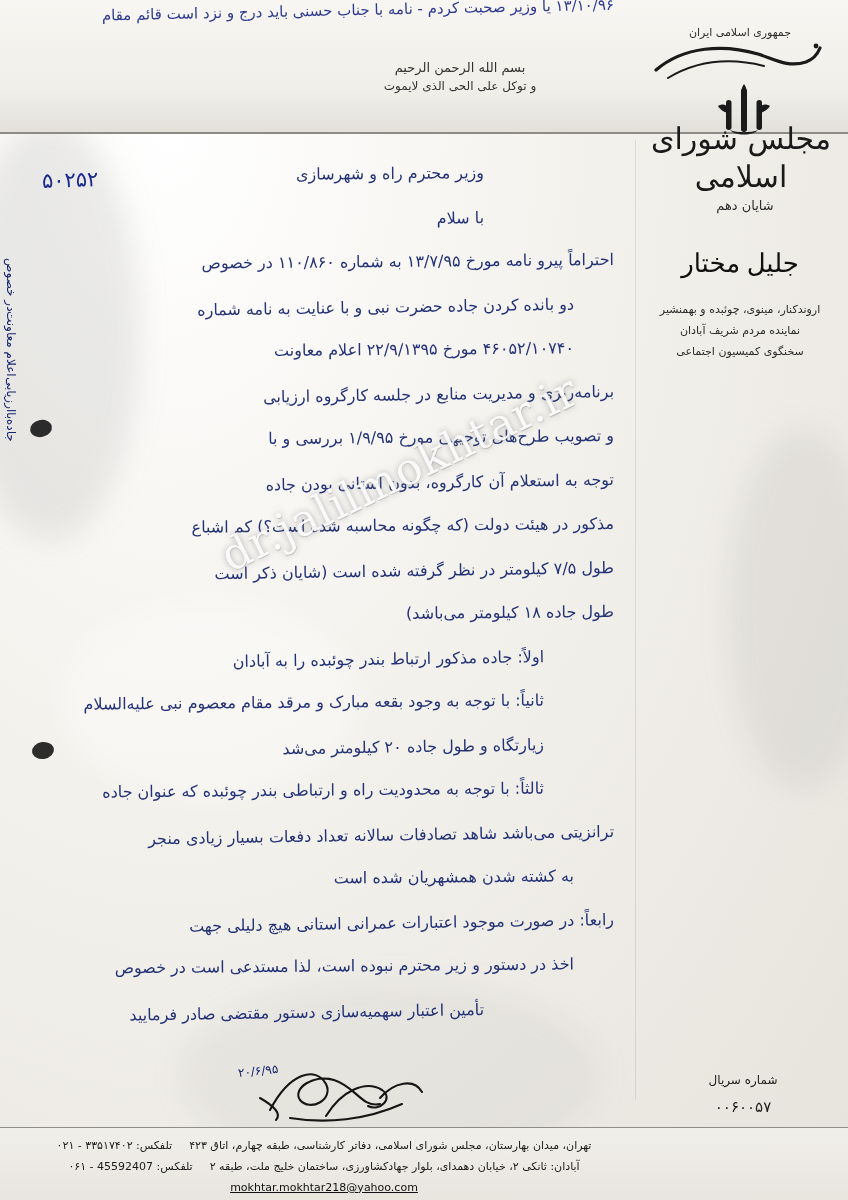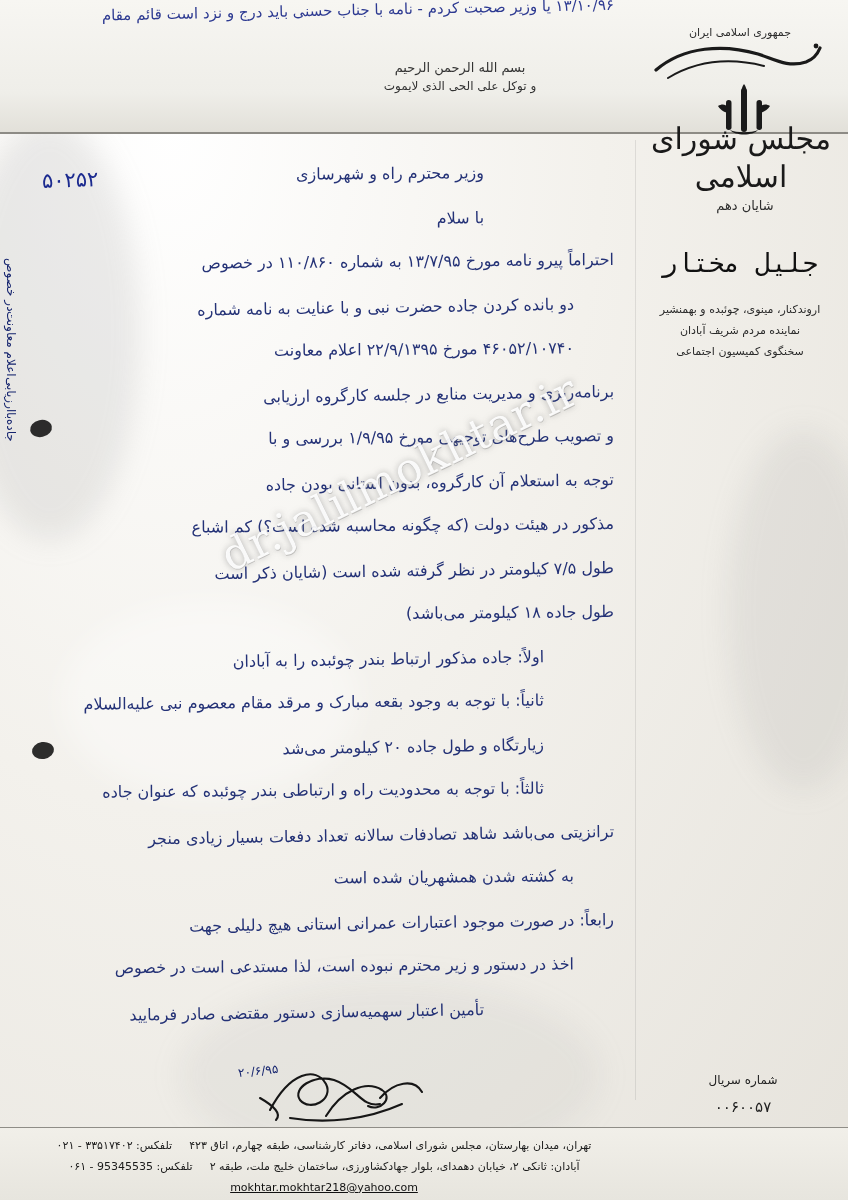--- a/index.html
+++ b/index.html
@@ -77,21 +77,21 @@
     font-family:"DejaVu Serif", serif;
     line-height:1.25;
   }
   #period{
     position:absolute;right:18px;top:198px;width:170px;
     font-size:13px;color:#2d2d2d;
   }
   #rep-name{
     position:absolute;right:18px;top:248px;width:180px;
     font-size:26px;color:#111;
-    font-family:Liberation Mono, monospace;
+    font-family:Liberation Serif, serif;
   }
   #rep-roles{
     position:absolute;right:10px;top:300px;width:196px;
     font-size:11px;color:#2a2a2a;line-height:1.9;
   }
   #serial-block{
     position:absolute;right:30px;top:1068px;width:150px;
     font-size:12px;color:#222;line-height:2;
   }
   #serial-block .num{font-size:15px;letter-spacing:2px;}
@@ -297,21 +297,21 @@
   <div id="footer">
     <div id="footer-inner">
       <div class="fline">
         <span>تهران، میدان بهارستان، مجلس شورای اسلامی، دفاتر کارشناسی، طبقه چهارم، اتاق ۴۲۳</span>
         <span class="sep"></span>
         <span>تلفکس: ۳۳۵۱۷۴۰۲ - ۰۲۱</span>
       </div>
       <div class="fline">
         <span>آبادان: ثانکی ۲، خیابان دهمدای، بلوار جهادکشاورزی، ساختمان خلیج ملت، طبقه ۲</span>
         <span class="sep"></span>
-        <span>تلفکس: 95345535 - ۰۶۱</span>
+        <span>تلفکس: 45592407 - ۰۶۱</span>
       </div>
       <div class="fline">
         <span id="footer-email">mokhtar.mokhtar218@yahoo.com</span>
       </div>
     </div>
   </div>
 
 </div>
 
 </body></html>

